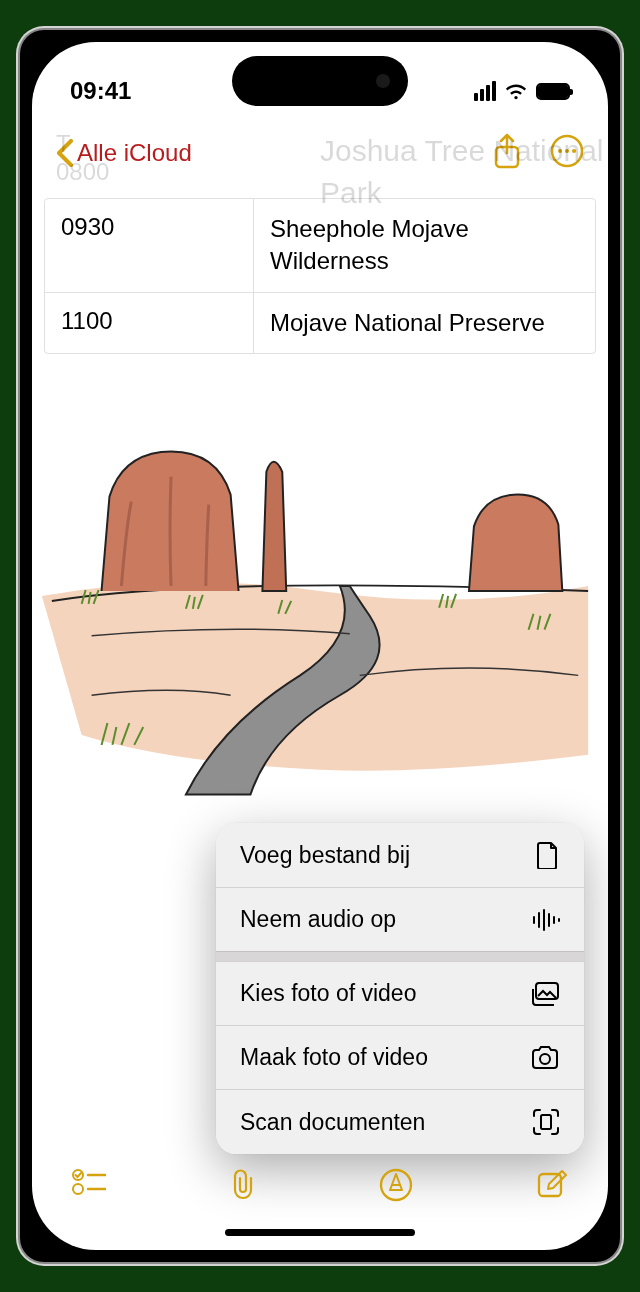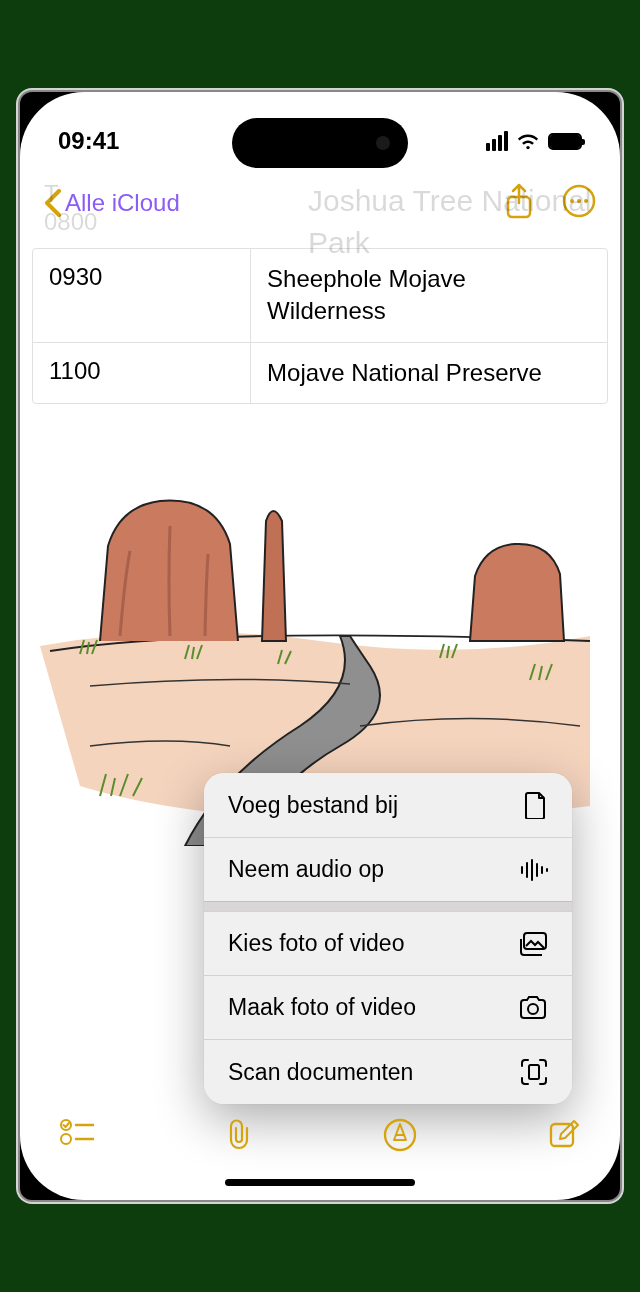--- a/index.html
+++ b/index.html
@@ -7,24 +7,24 @@
       font-family: -apple-system, 'SF Pro Text', 'Helvetica Neue', sans-serif;
       background: #0d3d0d;
       width: 640px;
       height: 1292px;
       display: flex;
       align-items: center;
       justify-content: center;
     }
     .phone-frame {
       width: 600px;
-      height: 1108px;
-      background: #000;
-      border-radius: 12px;
-      padding: 0;
+      height: 1232px;
+      background: #000;
+      border-radius: 24px;
+      padding: 12px;
       box-shadow: 0 0 0 2px #888, 0 0 0 4px #d4d4d4;
       position: relative;
     }
     .screen {
       width: 100%;
       height: 100%;
       background: #fff;
       border-radius: 64px;
       overflow: hidden;
       position: relative;
@@ -122,21 +122,21 @@
       display: flex;
       align-items: center;
       justify-content: space-between;
       padding: 12px 24px;
       height: 62px;
     }
     .back-btn {
       display: flex;
       align-items: flex-start;
       gap: 4px;
-      color: #8b5cf6;
+      color: #b91c1c;
       font-size: 24px;
     }
     .nav-icons {
       display: flex;
       align-items: center;
       gap: 28px;
     }
     .note-body {
       padding: 0;
     }

